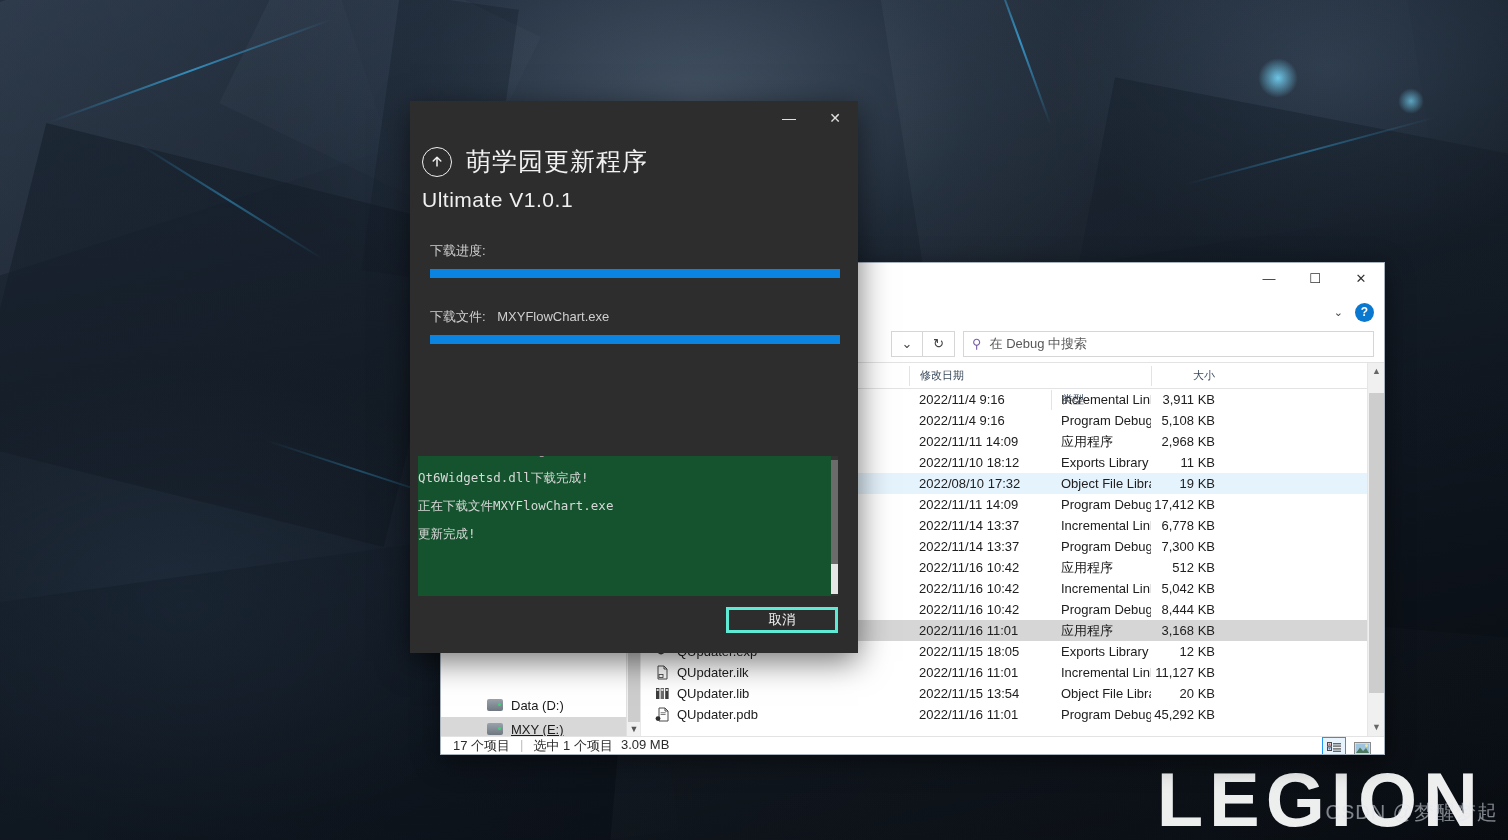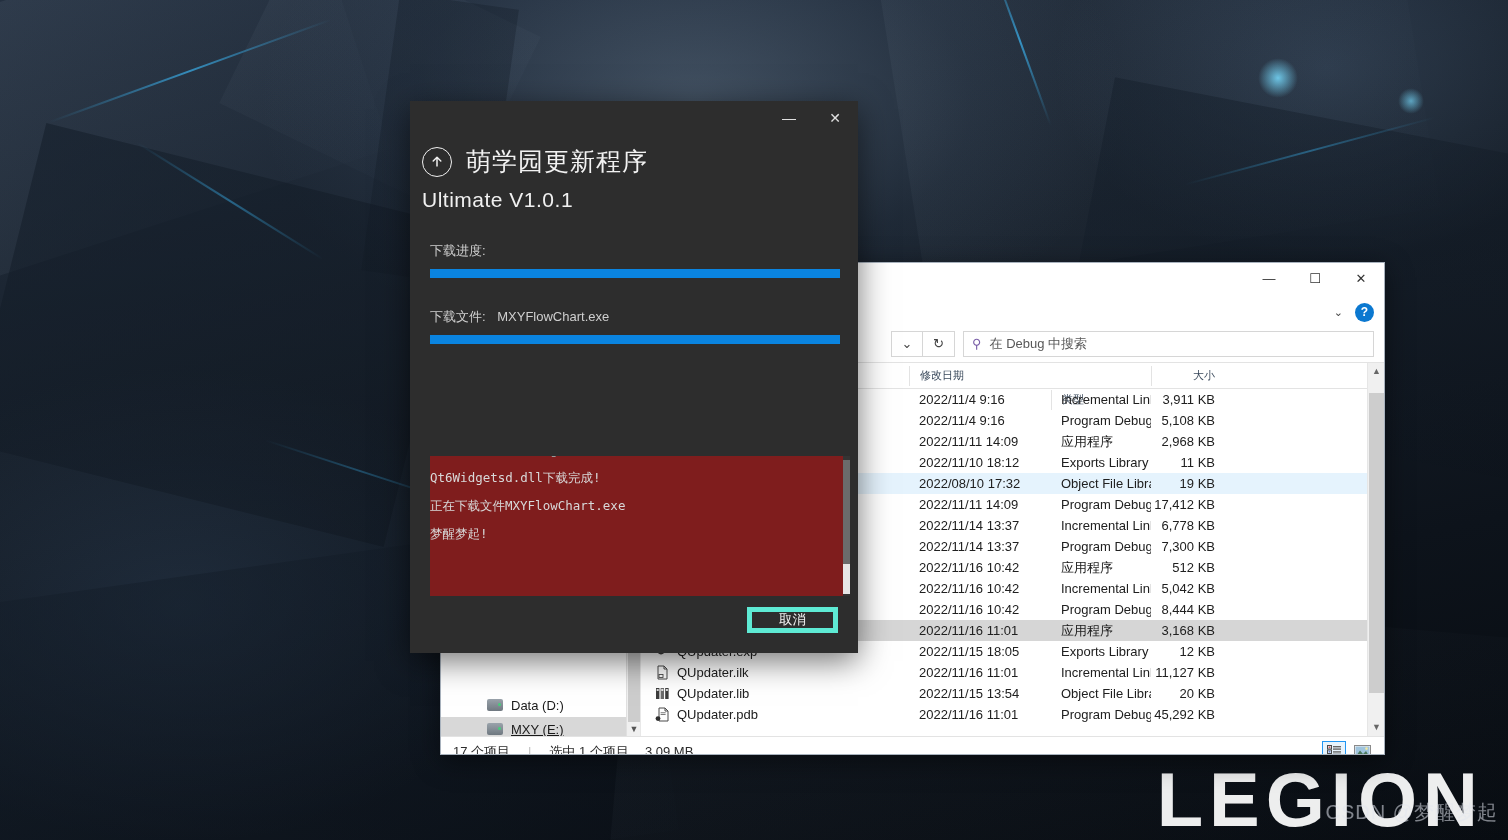--- a/index.html
+++ b/index.html
@@ -154,22 +154,22 @@
 
   .list-scroll {
     position: absolute; right: 0; top: 0; width: 17px; height: 100%;
     background: #f0f0f0; border-left: 1px solid #e6e6e6;
   }
   .list-scroll .arrow { position: absolute; left:0; width: 17px; height: 17px; text-align: center; line-height: 17px; font-size: 9px; color: #666; }
   .list-scroll .thumb { position: absolute; left: 1px; width: 15px; background: #cdcdcd; }
 
   .exp-status {
     height: 30px; border-top: 1px solid #e3e3e3;
-    display: flex; align-items: center; padding-left: 12px;
-    font-size: 13px; color: #2b2b2b; gap: 8px; background: #fff;
+    display: flex; align-items: flex-start; padding-left: 12px;
+    font-size: 13px; color: #2b2b2b; gap: 0; background: #fff;
   }
   .st-sep { margin: 0 10px; color: #c0c0c0; }
   .view-toggles { margin-left: auto; display: flex; gap: 4px; padding-right: 10px; }
   .vt {
     width: 24px; height: 22px; display: flex; align-items: center; justify-content: center;
   }
   .vt.active { border: 1px solid #2196f3; background: #e8f4fd; }
 
   
   #updater {
@@ -200,43 +200,43 @@
   .upd-sub { font-size: 21px; color: #f0f0f0; margin-top: 10px; letter-spacing: 0.5px; }
 
   .upd-section { padding: 0 20px; }
   .upd-label { font-size: 13px; color: #cfcfcf; margin-top: 30px; margin-bottom: 9px; }
   .progress {
     height: 9px; width: 410px; background: #3a3a3a;
   }
   .progress .fill { height: 100%; background: #0a84e0; }
 
   .log-box {
-    position: absolute; left: 20px; top: 355px;
+    position: absolute; left: 8px; top: 355px;
     width: 420px; height: 140px;
-    background: #7f1d1d;
+    background: #14532d;
     overflow: hidden;
   }
   .log-line {
     font-family: "DejaVu Sans Mono", "Liberation Mono", monospace;
     font-size: 12.5px; color: #d8d8d8;
     height: 28px; line-height: 28px;
     white-space: nowrap;
   }
   .log-line.clipped { color: #9a9a9a; }
   .log-scroll {
     position: absolute; right: 0; top: 0; width: 7px; height: 100%;
     background: #343434;
   }
   .log-scroll .thumb { position: absolute; left: 0; width: 7px; background: #6b6b6b; }
   .log-scroll .thumb2 { position: absolute; left: 0; width: 7px; background: #e6e6e6; }
 
   .cancel-btn {
     position: absolute; right: 20px; bottom: 20px;
-    width: 91px; height: 26px;
-    border: 5px solid #5eead4; background: #2d2d2d;
+    width: 112px; height: 26px;
+    border: 3px solid #5eead4; background: #2d2d2d;
     color: #f0f0f0; font-size: 13.5px;
     display: flex; align-items: center; justify-content: center;
   }
 </style>
 </head>
 <body>
 
 <div id="desktop">
   <div class="wall-layer wall-base2"></div>
 
@@ -546,21 +546,21 @@
       <div class="progress">
         <div class="fill" id="fill-file" style="width: 100%;"></div>
       </div>
     </div>
 
     <div class="log-box">
       <div id="log-lines" style="margin-top:-20px">
           <div class="log-line clipped">正在下载文件Qt6Widgetsd.dll</div>
           <div class="log-line">Qt6Widgetsd.dll下载完成!</div>
           <div class="log-line">正在下载文件MXYFlowChart.exe</div>
-          <div class="log-line">梦醒梦起!</div>
+          <div class="log-line">更新完成!</div>
         </div>
       <div class="log-scroll">
         <div class="thumb" style="top:4px;height:106px"></div>
         <div class="thumb2" style="top:108px;height:30px"></div>
       </div>
     </div>
 
     <div class="cancel-btn">取消</div>
   </div>
 </div>

